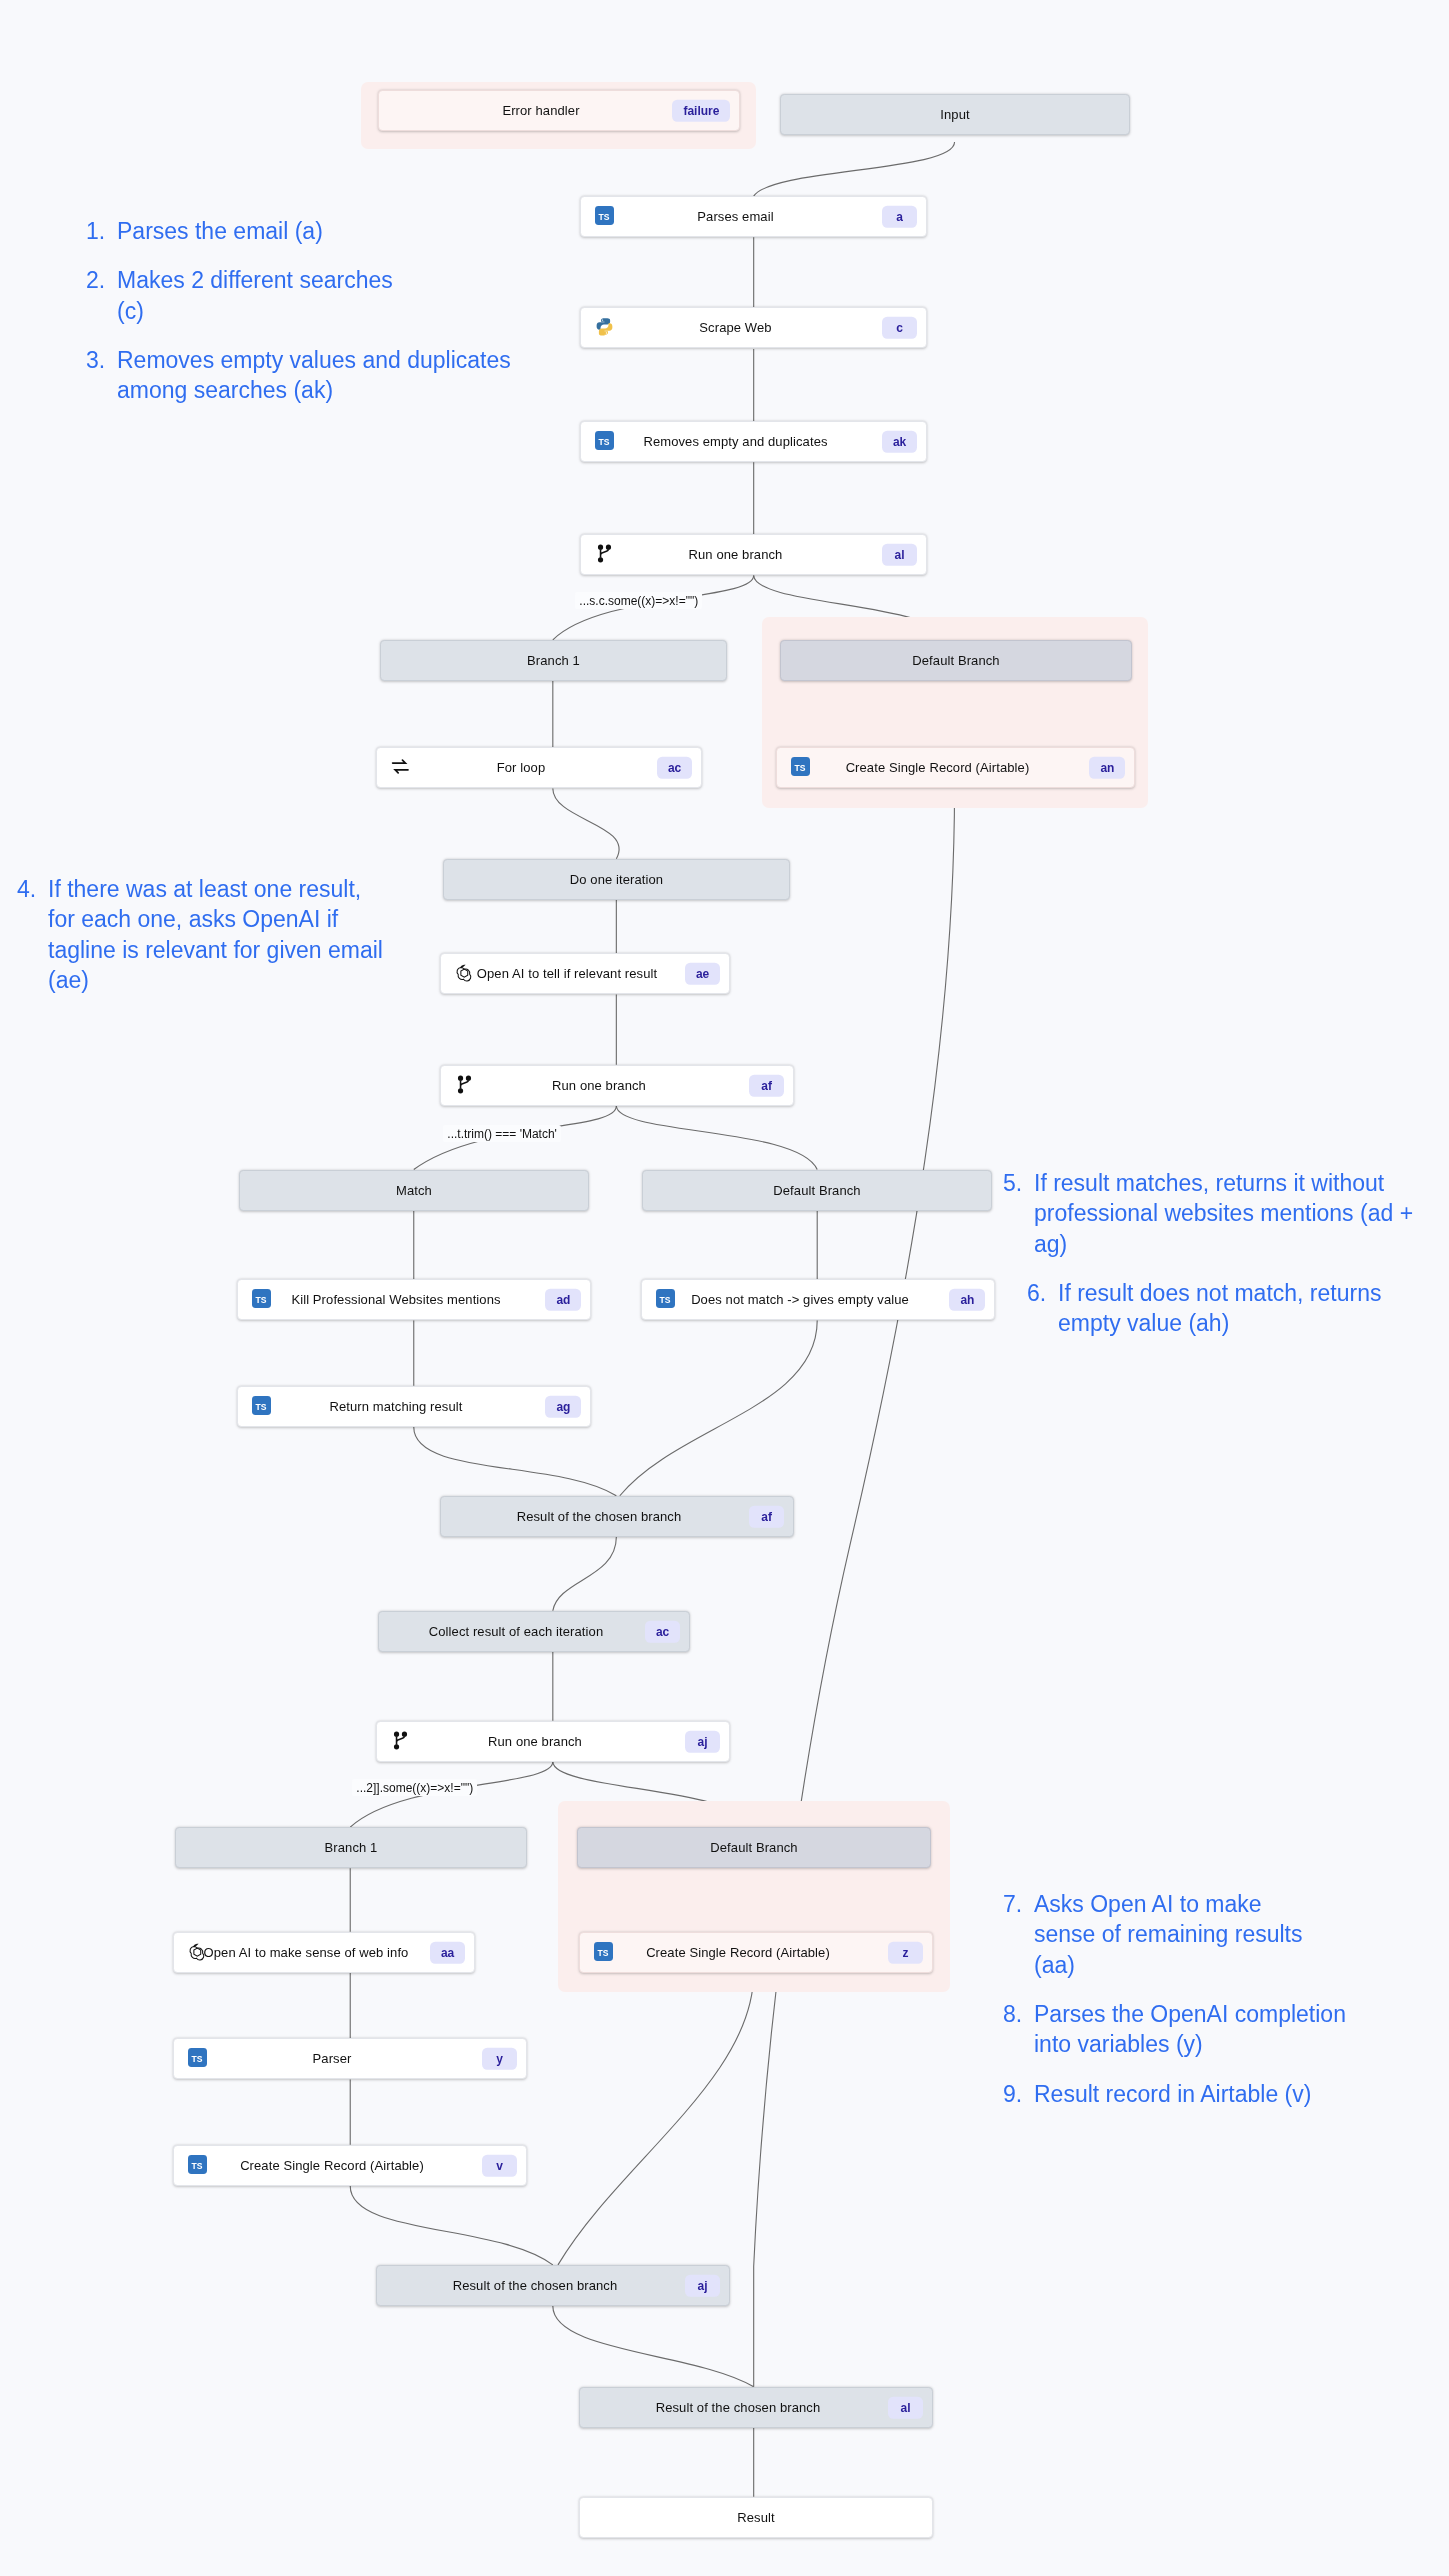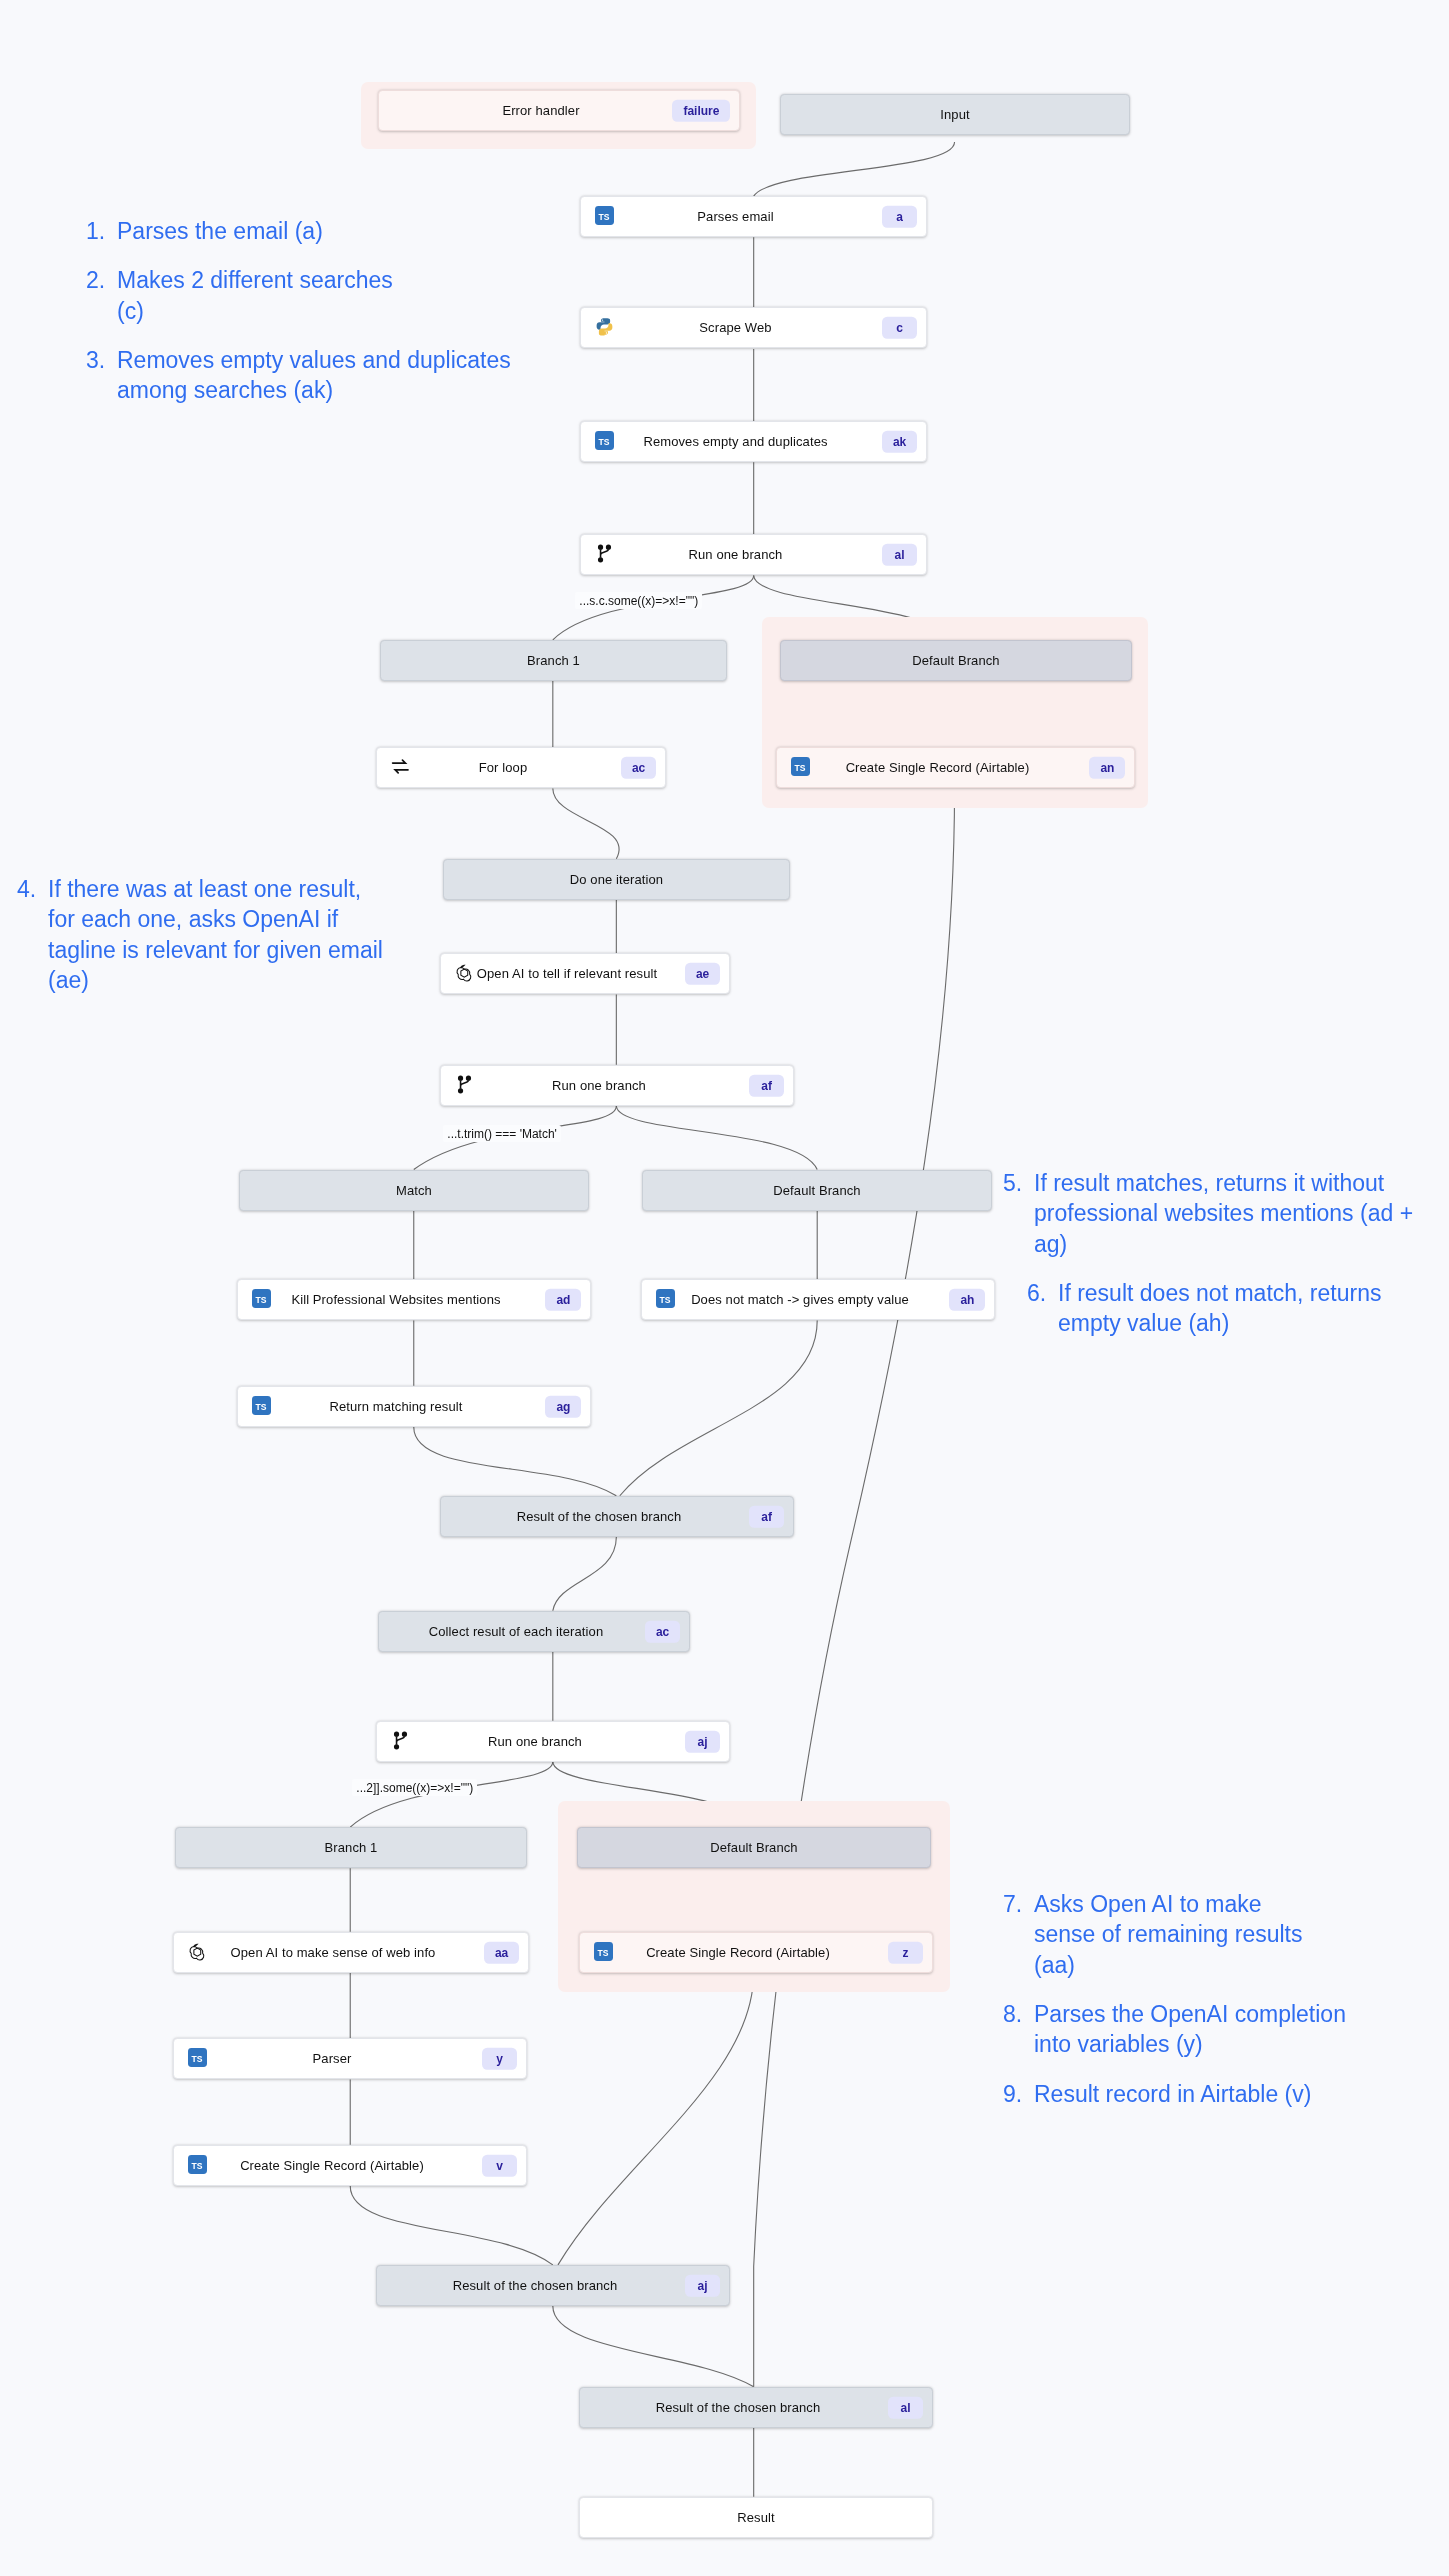--- a/index.html
+++ b/index.html
@@ -190,21 +190,21 @@
   <div class="cond" style="left:575px;top:592px;">...s.c.some((x)=&gt;x!="")</div>
 
   <div class="node gray" style="left:380px;top:640px;width:347px;">
     <span class="lbl">Branch 1</span>
   </div>
 
   <div class="node lav" style="left:780px;top:640px;width:352px;">
     <span class="lbl">Default Branch</span>
   </div>
 
-  <div class="node white haslbloffset" style="left:376px;top:747px;width:290px;">
+  <div class="node white haslbloffset" style="left:376px;top:747px;width:326px;">
     <span class="ico">
       <svg width="20.6" height="19" viewBox="0 0 24 22" stroke="#111" stroke-width="1.9" fill="none" stroke-linecap="round">
         <path d="M3 7h15l-3.5-3.5M21 15H6l3.5 3.5"></path>
       </svg>
     </span>
     <span class="lbl">For loop</span>
     <span class="badge">ac</span>
   </div>
 
   <div class="node pinkwhite haslbloffset" style="left:776px;top:747px;width:359px;">
@@ -303,21 +303,21 @@
   <div class="cond" style="left:352px;top:1779px;">...2]].some((x)=&gt;x!="")</div>
 
   <div class="node gray" style="left:175px;top:1827px;width:352px;">
     <span class="lbl">Branch 1</span>
   </div>
 
   <div class="node lav" style="left:577px;top:1827px;width:354px;">
     <span class="lbl">Default Branch</span>
   </div>
 
-  <div class="node white haslbloffset" style="left:173px;top:1932px;width:356px;">
+  <div class="node white haslbloffset" style="left:173px;top:1932px;width:302px;">
     <span class="ico">
       <svg width="20.6" height="20.6" viewBox="0 0 24 24" fill="none" stroke="#111" stroke-width="1.2">
         <path d="M12 2.6c-1.9 0-3.5 1.1-4.3 2.7-1.8.2-3.3 1.4-3.9 3.1-.6 1.8-.1 3.6 1.1 4.8-.4 1.7.1 3.5 1.4 4.7 1.3 1.2 3.1 1.6 4.8 1 1 1.4 2.6 2.2 4.3 2 1.8-.2 3.3-1.4 3.9-3.1.6-1.8.1-3.6-1.1-4.8.4-1.7-.1-3.5-1.4-4.7-1.3-1.2-3.1-1.6-4.8-1.1-.8-1-2-1.6-3.3-1.6z"></path>
         <path d="M12 7.2l4 2.3v4.6l-4 2.3-4-2.3V9.5z"></path>
       </svg>
     </span>
     <span class="lbl">Open AI to make sense of web info</span>
     <span class="badge">aa</span>
   </div>
 

